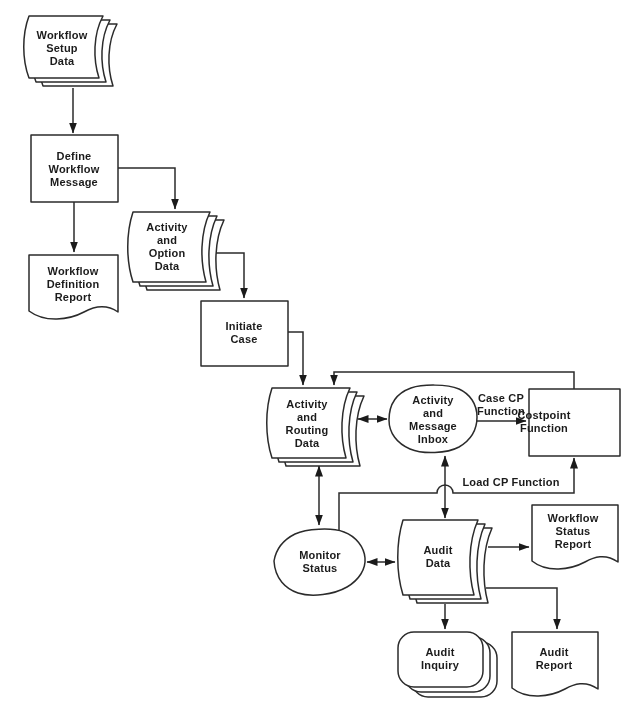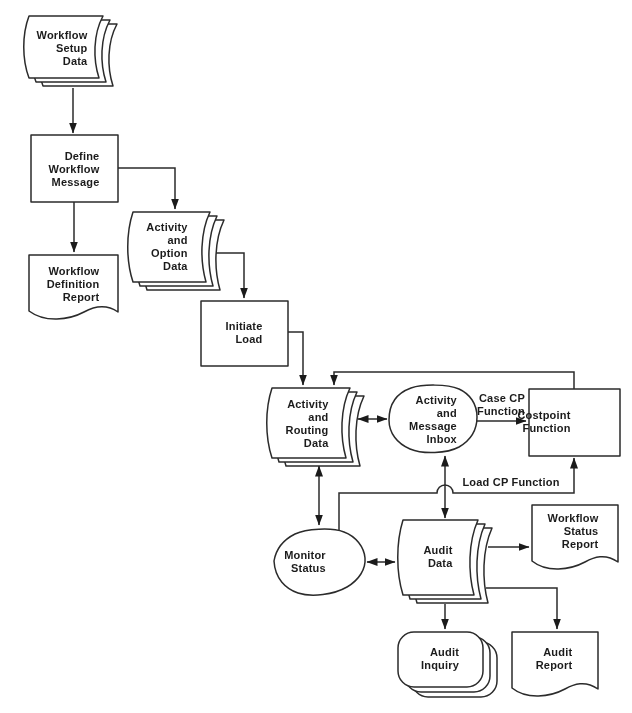--- a/index.html
+++ b/index.html
@@ -11,21 +11,21 @@
     overflow:hidden;
   }
   .stage svg{position:absolute;left:0;top:0;}
   .lbl{
     position:absolute;
     transform:translate(-50%,-50%);
     font:bold 11px/13px "Liberation Sans",sans-serif;
     letter-spacing:.2px;
     color:#1b1b1b;
     white-space:pre-line;
-    text-align:right;
+    text-align:center;
     pointer-events:none;
   }
   .edge-lbl{font-weight:bold;}
 </style>
 </head>
 <body>
 
 <div class="stage">
 
 <svg width="632" height="713" viewBox="0 0 632 713">
@@ -110,32 +110,32 @@
 Workflow
 Message</div>
 <div class="lbl" style="left:73px;top:284px">Workflow
 Definition
 Report</div>
 <div class="lbl" style="left:167px;top:247px">Activity
 and
 Option
 Data</div>
 <div class="lbl" style="left:244px;top:333px">Initiate
-Load</div>
+Case</div>
 <div class="lbl" style="left:307px;top:424px">Activity
 and
 Routing
 Data</div>
 <div class="lbl" style="left:433px;top:420px">Activity
 and
 Message
 Inbox</div>
 <div class="lbl" style="left:544px;top:422px">Costpoint
 Function</div>
-<div class="lbl" style="left:305px;top:562px">Monitor
+<div class="lbl" style="left:320px;top:562px">Monitor
 Status</div>
 <div class="lbl" style="left:438px;top:557px">Audit
 Data</div>
 <div class="lbl" style="left:573px;top:531px">Workflow
 Status
 Report</div>
 <div class="lbl" style="left:440px;top:659px">Audit
 Inquiry</div>
 <div class="lbl" style="left:554px;top:659px">Audit
 Report</div>

